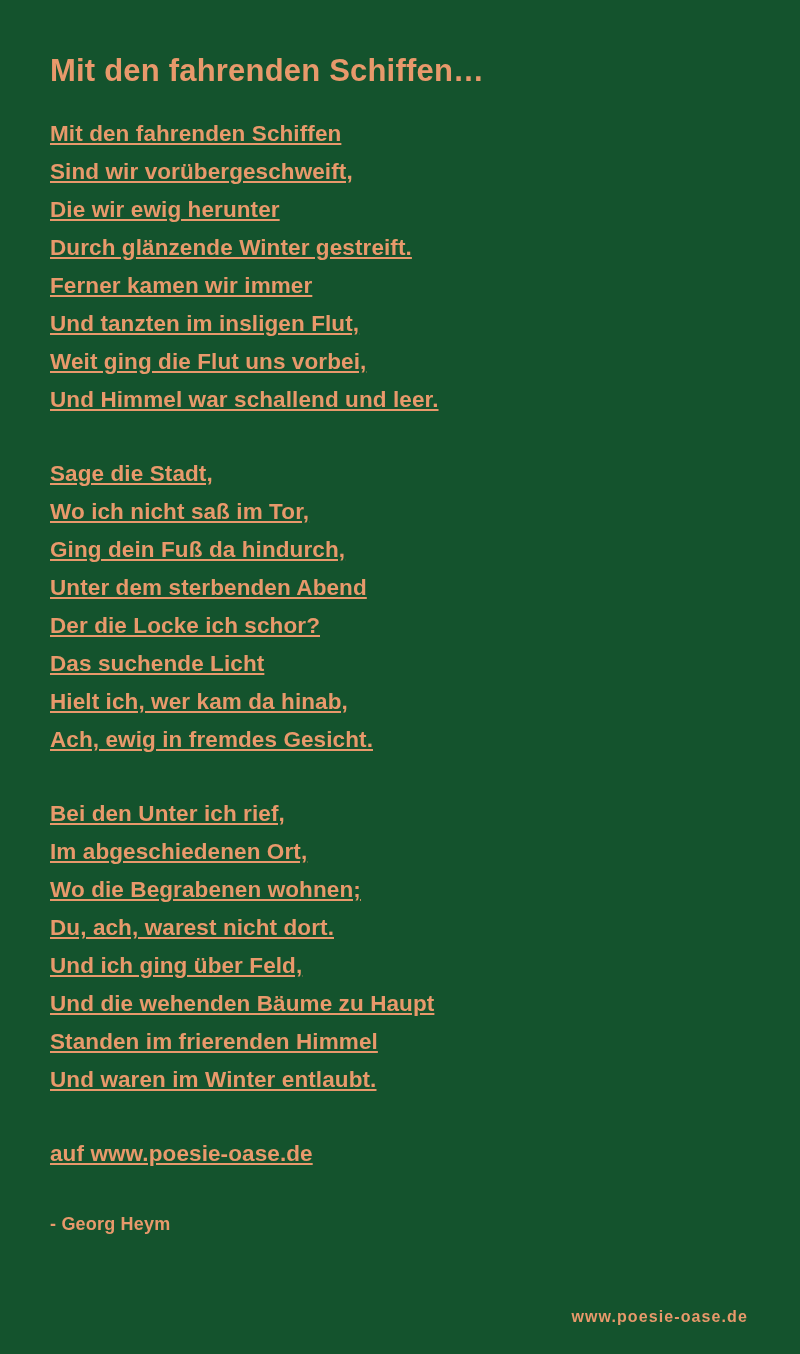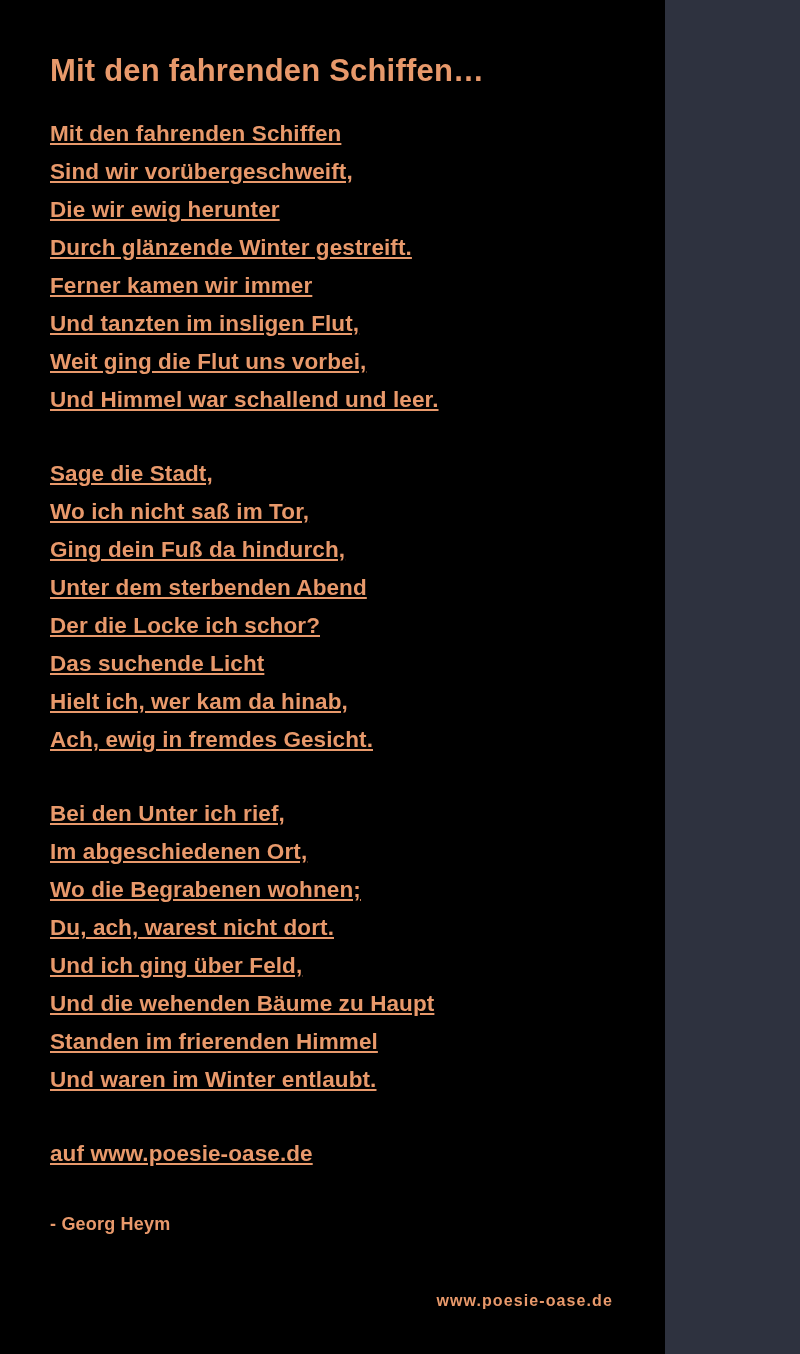--- a/index.html
+++ b/index.html
@@ -8,25 +8,25 @@
   }
   body {
     width: 800px;
     height: 1354px;
     background: #2e323f;
     font-family: "Liberation Sans", sans-serif;
     overflow: hidden;
   }
   .page {
     position: relative;
-    width: 665px;
+    width: 800px;
     height: 1354px;
     box-sizing: border-box;
     padding: 52px 50px 0 50px;
-    background: #000000;
+    background: #14532d;
   }
   .poem-title {
     color: #e8996b;
     font-size: 31px;
     font-weight: bold;
     letter-spacing: 0.2px;
     margin: 0 0 26px 0;
     line-height: 1.2;
   }
   .stanza {
@@ -51,21 +51,21 @@
     color: #e8996b;
     font-size: 18px;
     font-weight: bold;
     line-height: 30px;
     margin-top: 20px;
     letter-spacing: 0.2px;
   }
   .footer {
     position: absolute;
     right: 52px;
-    bottom: 44px;
+    bottom: 28px;
     color: #e8996b;
     font-size: 16px;
     font-weight: bold;
     letter-spacing: 1.1px;
     font-family: "Liberation Sans", sans-serif;
   }
 </style>
 </head>
 <body>
 

